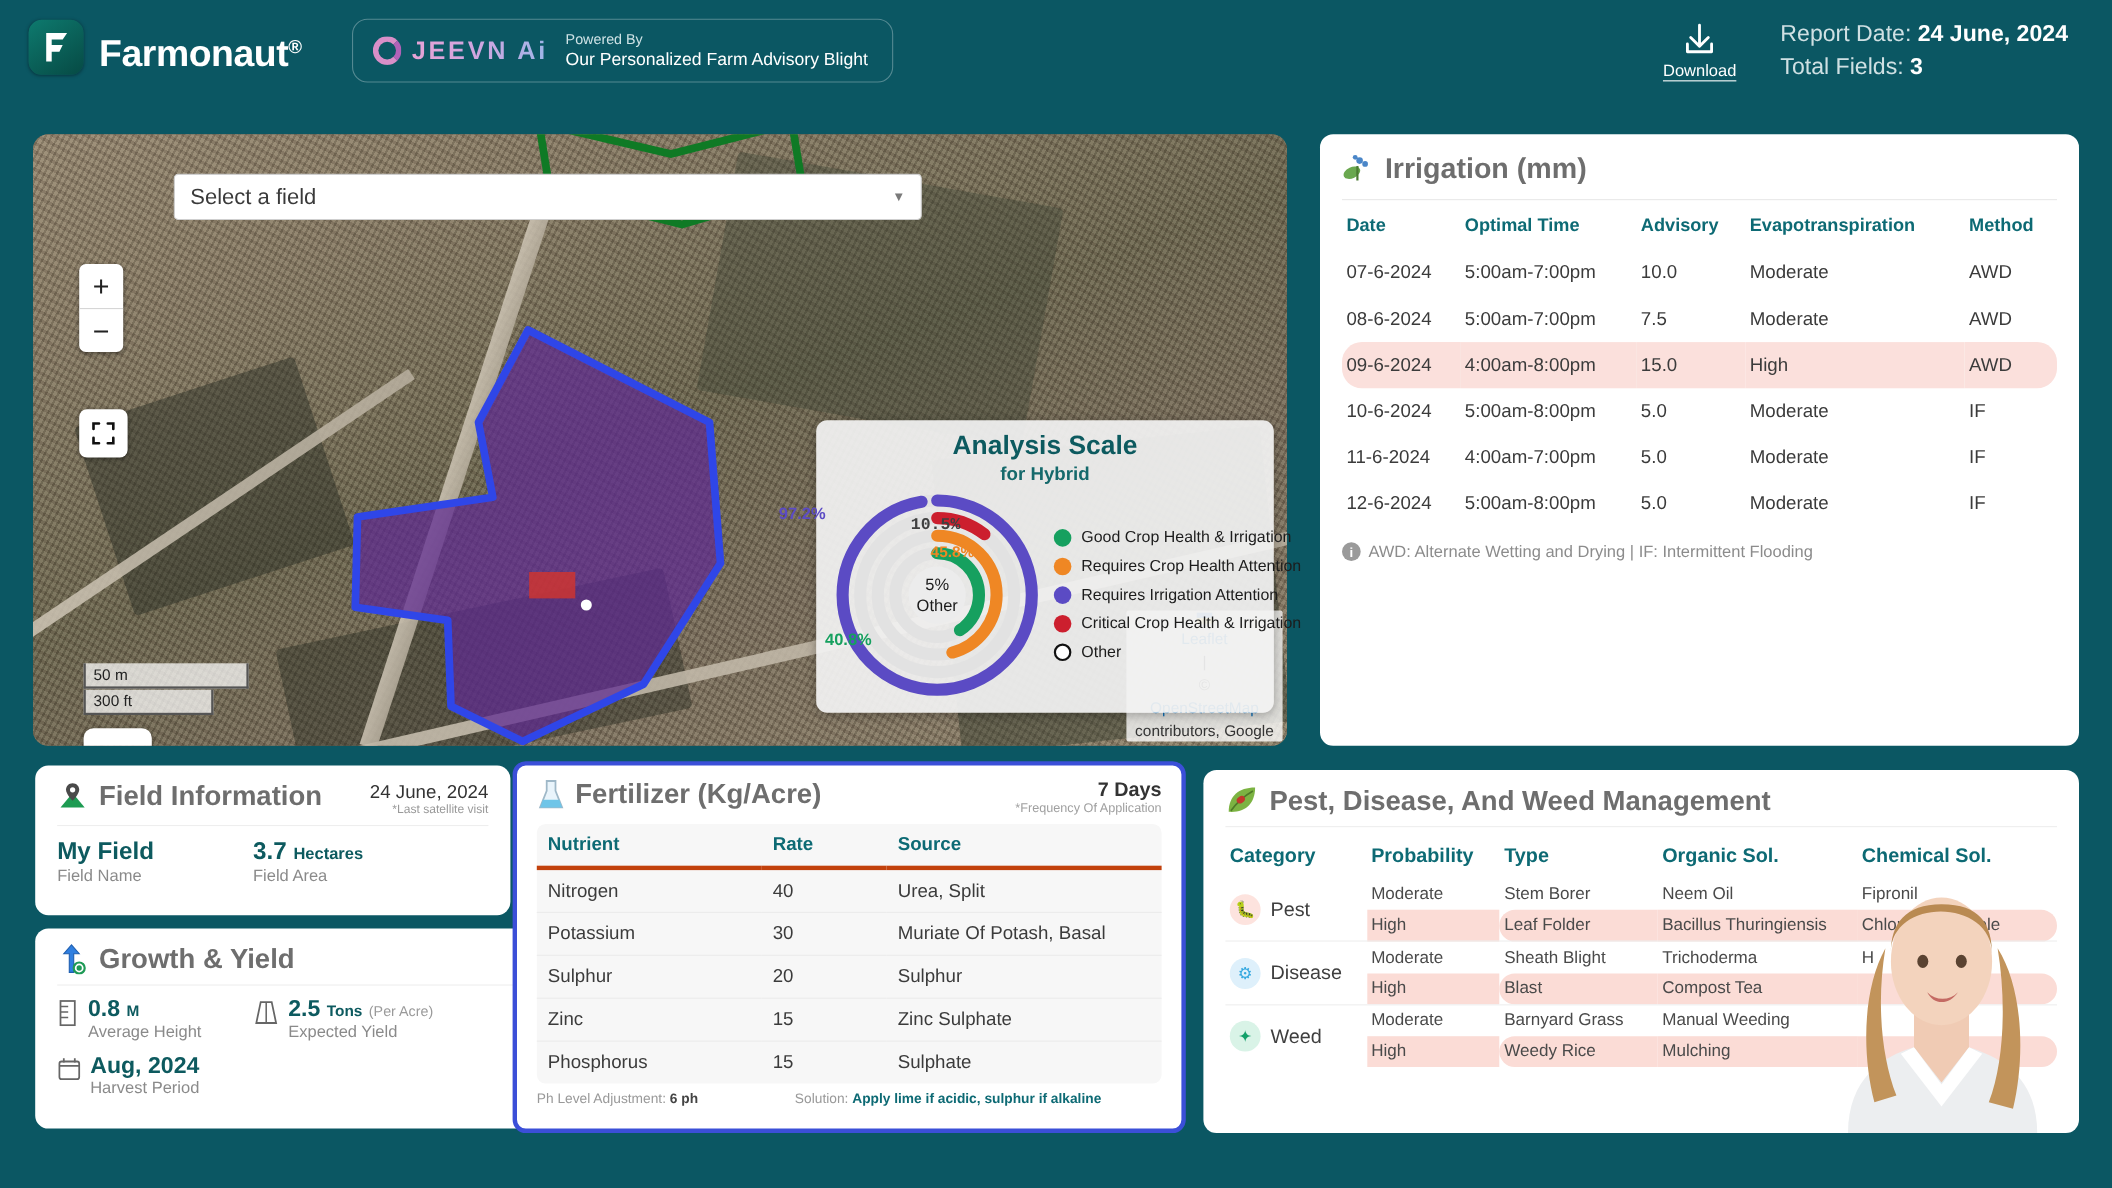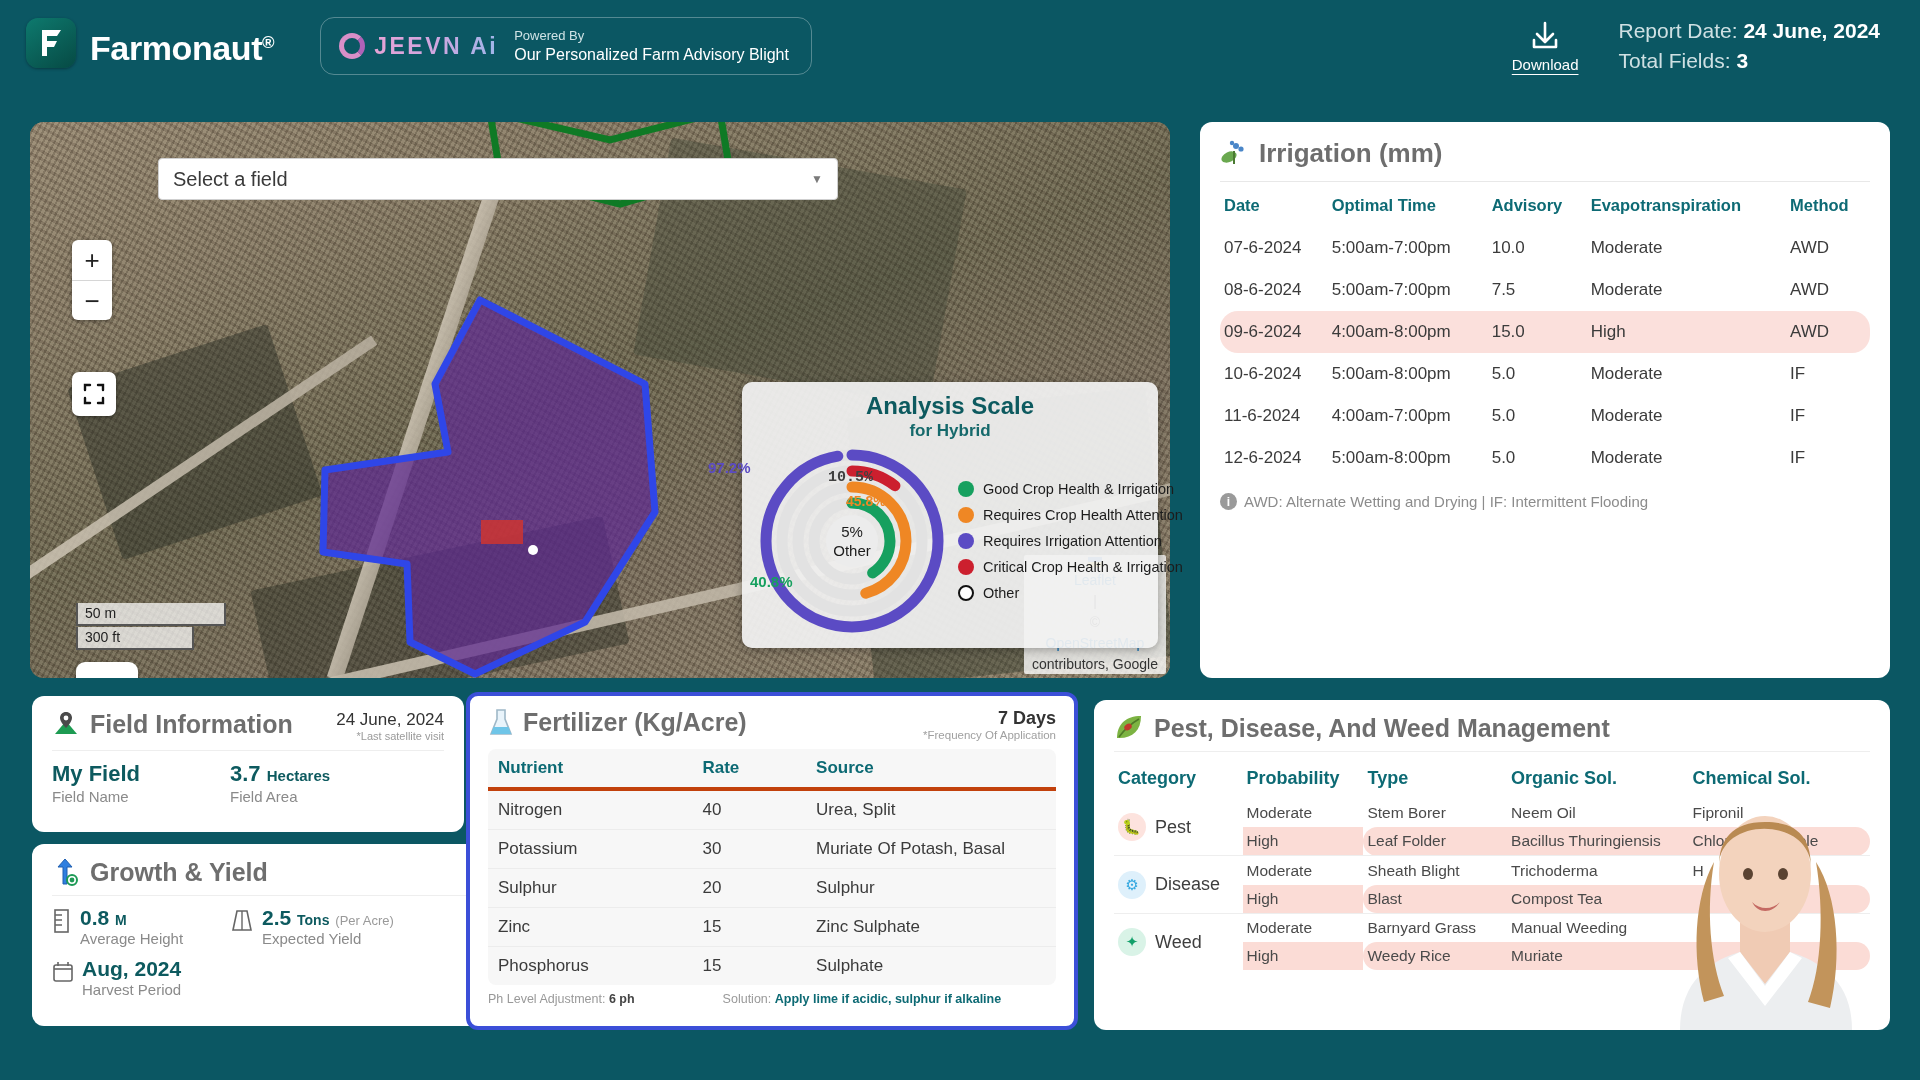--- a/index.html
+++ b/index.html
@@ -701,21 +701,21 @@
             </div>
           </td>
           <td class="mod">Moderate</td>
           <td>Barnyard Grass</td>
           <td>Manual Weeding</td>
           <td></td>
         </tr>
         <tr class="prow">
           <td class="high">High</td>
           <td>Weedy Rice</td>
-          <td>Muriate</td>
+          <td>Mulching</td>
           <td></td>
         </tr>
       </tbody>
     </table>
 
     <svg class="avatar" viewBox="0 0 250 260">
       <path d="M40 260 C40 210 72 190 100 182 L150 182 C182 192 212 212 212 260 Z" fill="#eceef0"></path>
       <path d="M100 182 L125 214 L150 182 L150 150 L100 150 Z" fill="#f0cbb4"></path>
       <ellipse cx="125" cy="104" rx="46" ry="58" fill="#f3d3bd"></ellipse>
       <path d="M79 96 C79 46 171 46 171 98 C171 70 160 52 125 52 C92 52 79 70 79 96 Z" fill="#b98a52"></path>

